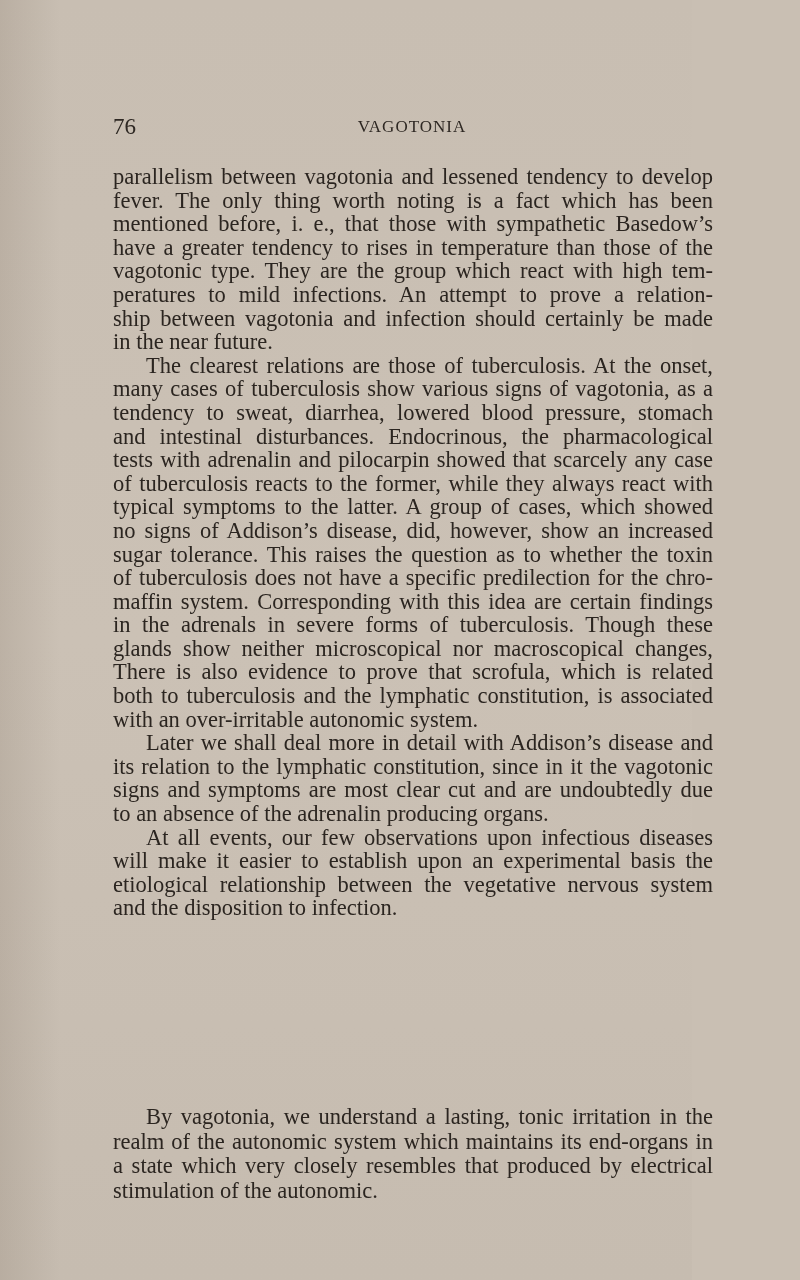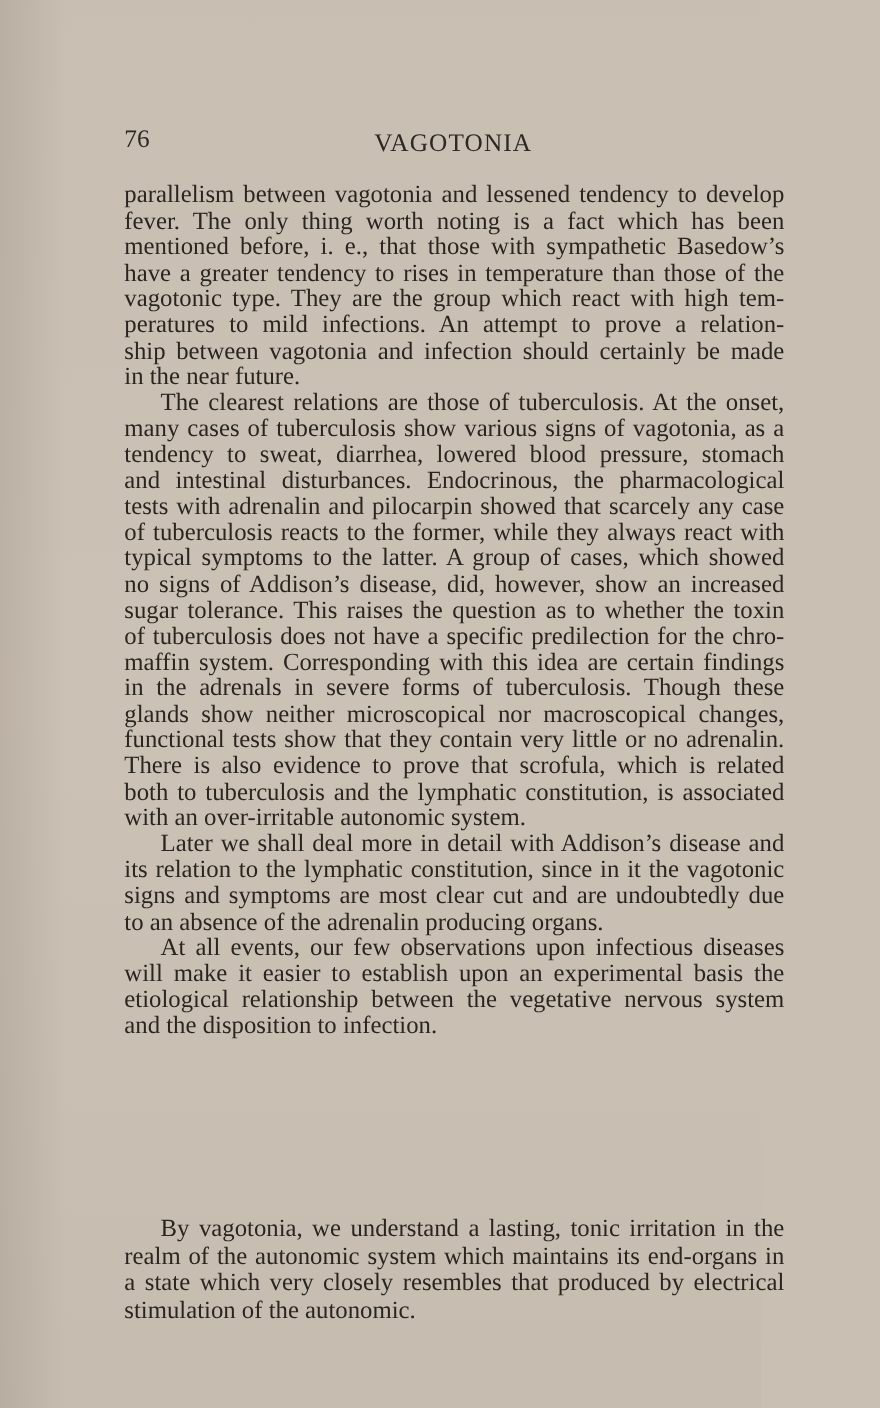--- a/index.html
+++ b/index.html
@@ -37,21 +37,21 @@
     top: 0;
     font-size: 23px;
     color: #2e2823;
   }
   .running-title {
     position: absolute;
     left: 0;
     width: 598px;
     text-align: center;
     top: 3px;
-    font-size: 23px;
+    font-size: 17px;
     letter-spacing: 1px;
     color: #2e2823;
   }
   .body-text {
     position: absolute;
     top: 165px;
     left: 113px;
     width: 600px;
     font-size: 22.5px;
     line-height: 23.6px;
@@ -120,21 +120,20 @@
       <span class="line">and intestinal disturbances.  Endocrinous, the pharmacological</span>
       <span class="line">tests with adrenalin and pilocarpin showed that scarcely any case</span>
       <span class="line">of tuberculosis reacts to the former, while they always react with</span>
       <span class="line">typical symptoms to the latter.  A group of cases, which showed</span>
       <span class="line">no signs of Addison’s disease, did, however, show an increased</span>
       <span class="line">sugar tolerance.  This raises the question as to whether the toxin</span>
       <span class="line">of tuberculosis does not have a specific predilection for the chro-</span>
       <span class="line">maffin system.  Corresponding with this idea are certain findings</span>
       <span class="line">in the adrenals in severe forms of tuberculosis.  Though these</span>
       <span class="line">glands show neither microscopical nor macroscopical changes,</span>
-      <span class="line">functional tests show that they contain very little or no adrenalin.</span>
       <span class="line">There is also evidence to prove that scrofula, which is related</span>
       <span class="line">both to tuberculosis and the lymphatic constitution, is associated</span>
       <span class="line last">with an over-irritable autonomic system.</span>
     </p>
 
     <p>
       <span class="line" style="padding-left:33px">Later we shall deal more in detail with Addison’s disease and</span>
       <span class="line">its relation to the lymphatic constitution, since in it the vagotonic</span>
       <span class="line">signs and symptoms are most clear cut and are undoubtedly due</span>
       <span class="line last">to an absence of the adrenalin producing organs.</span>

